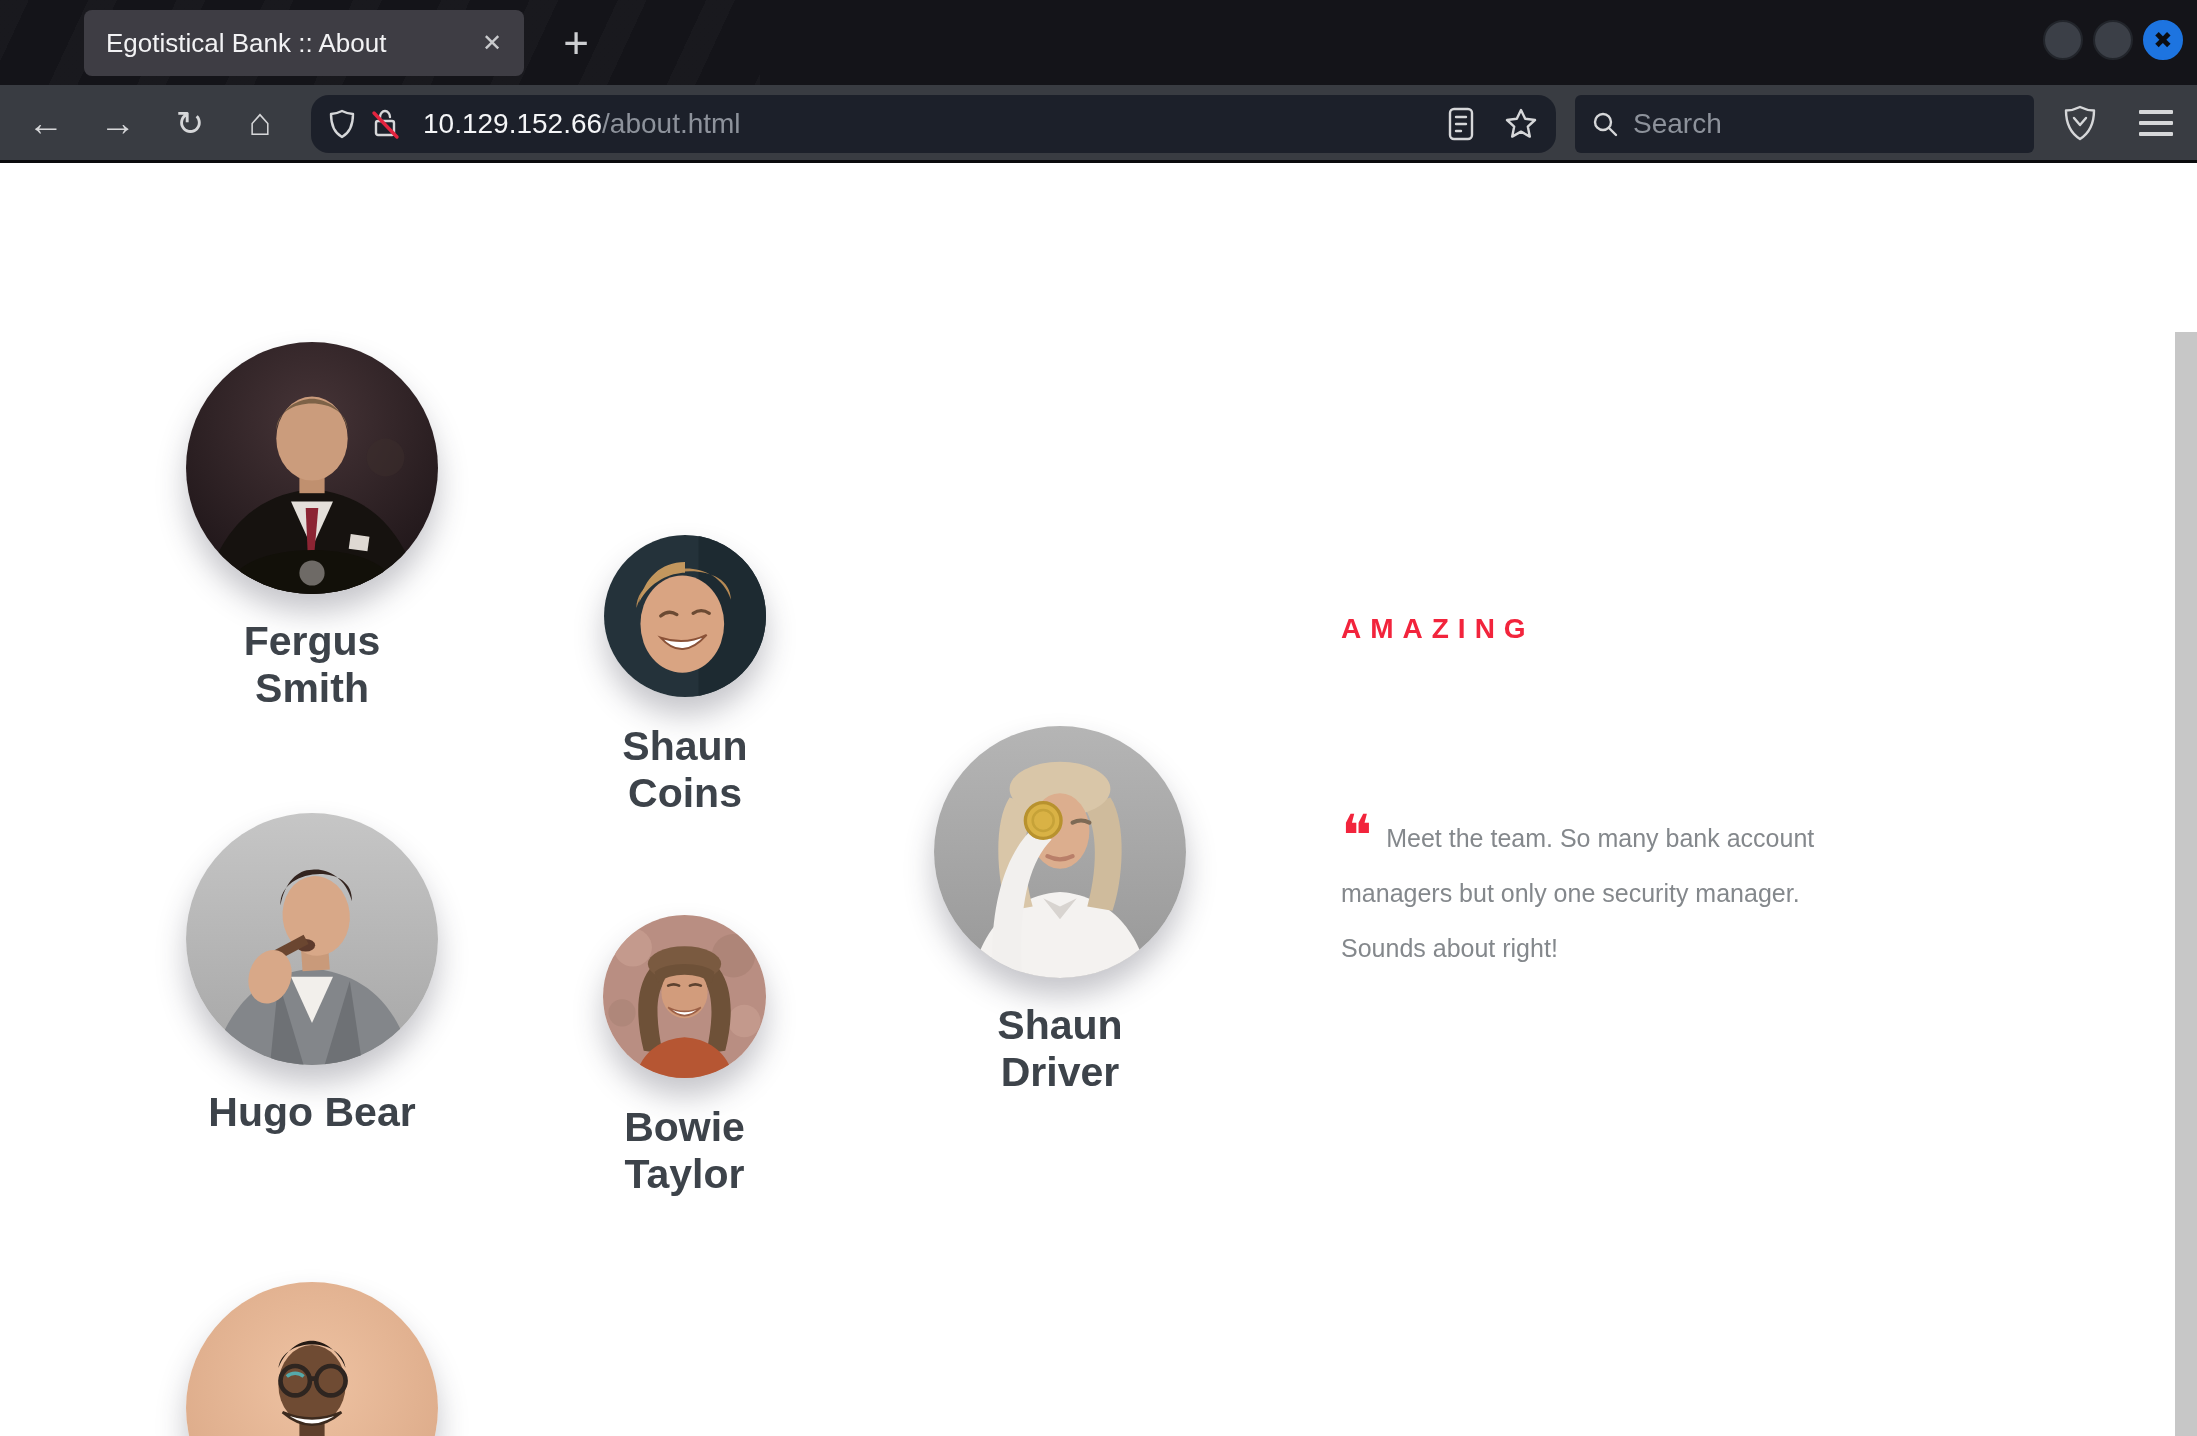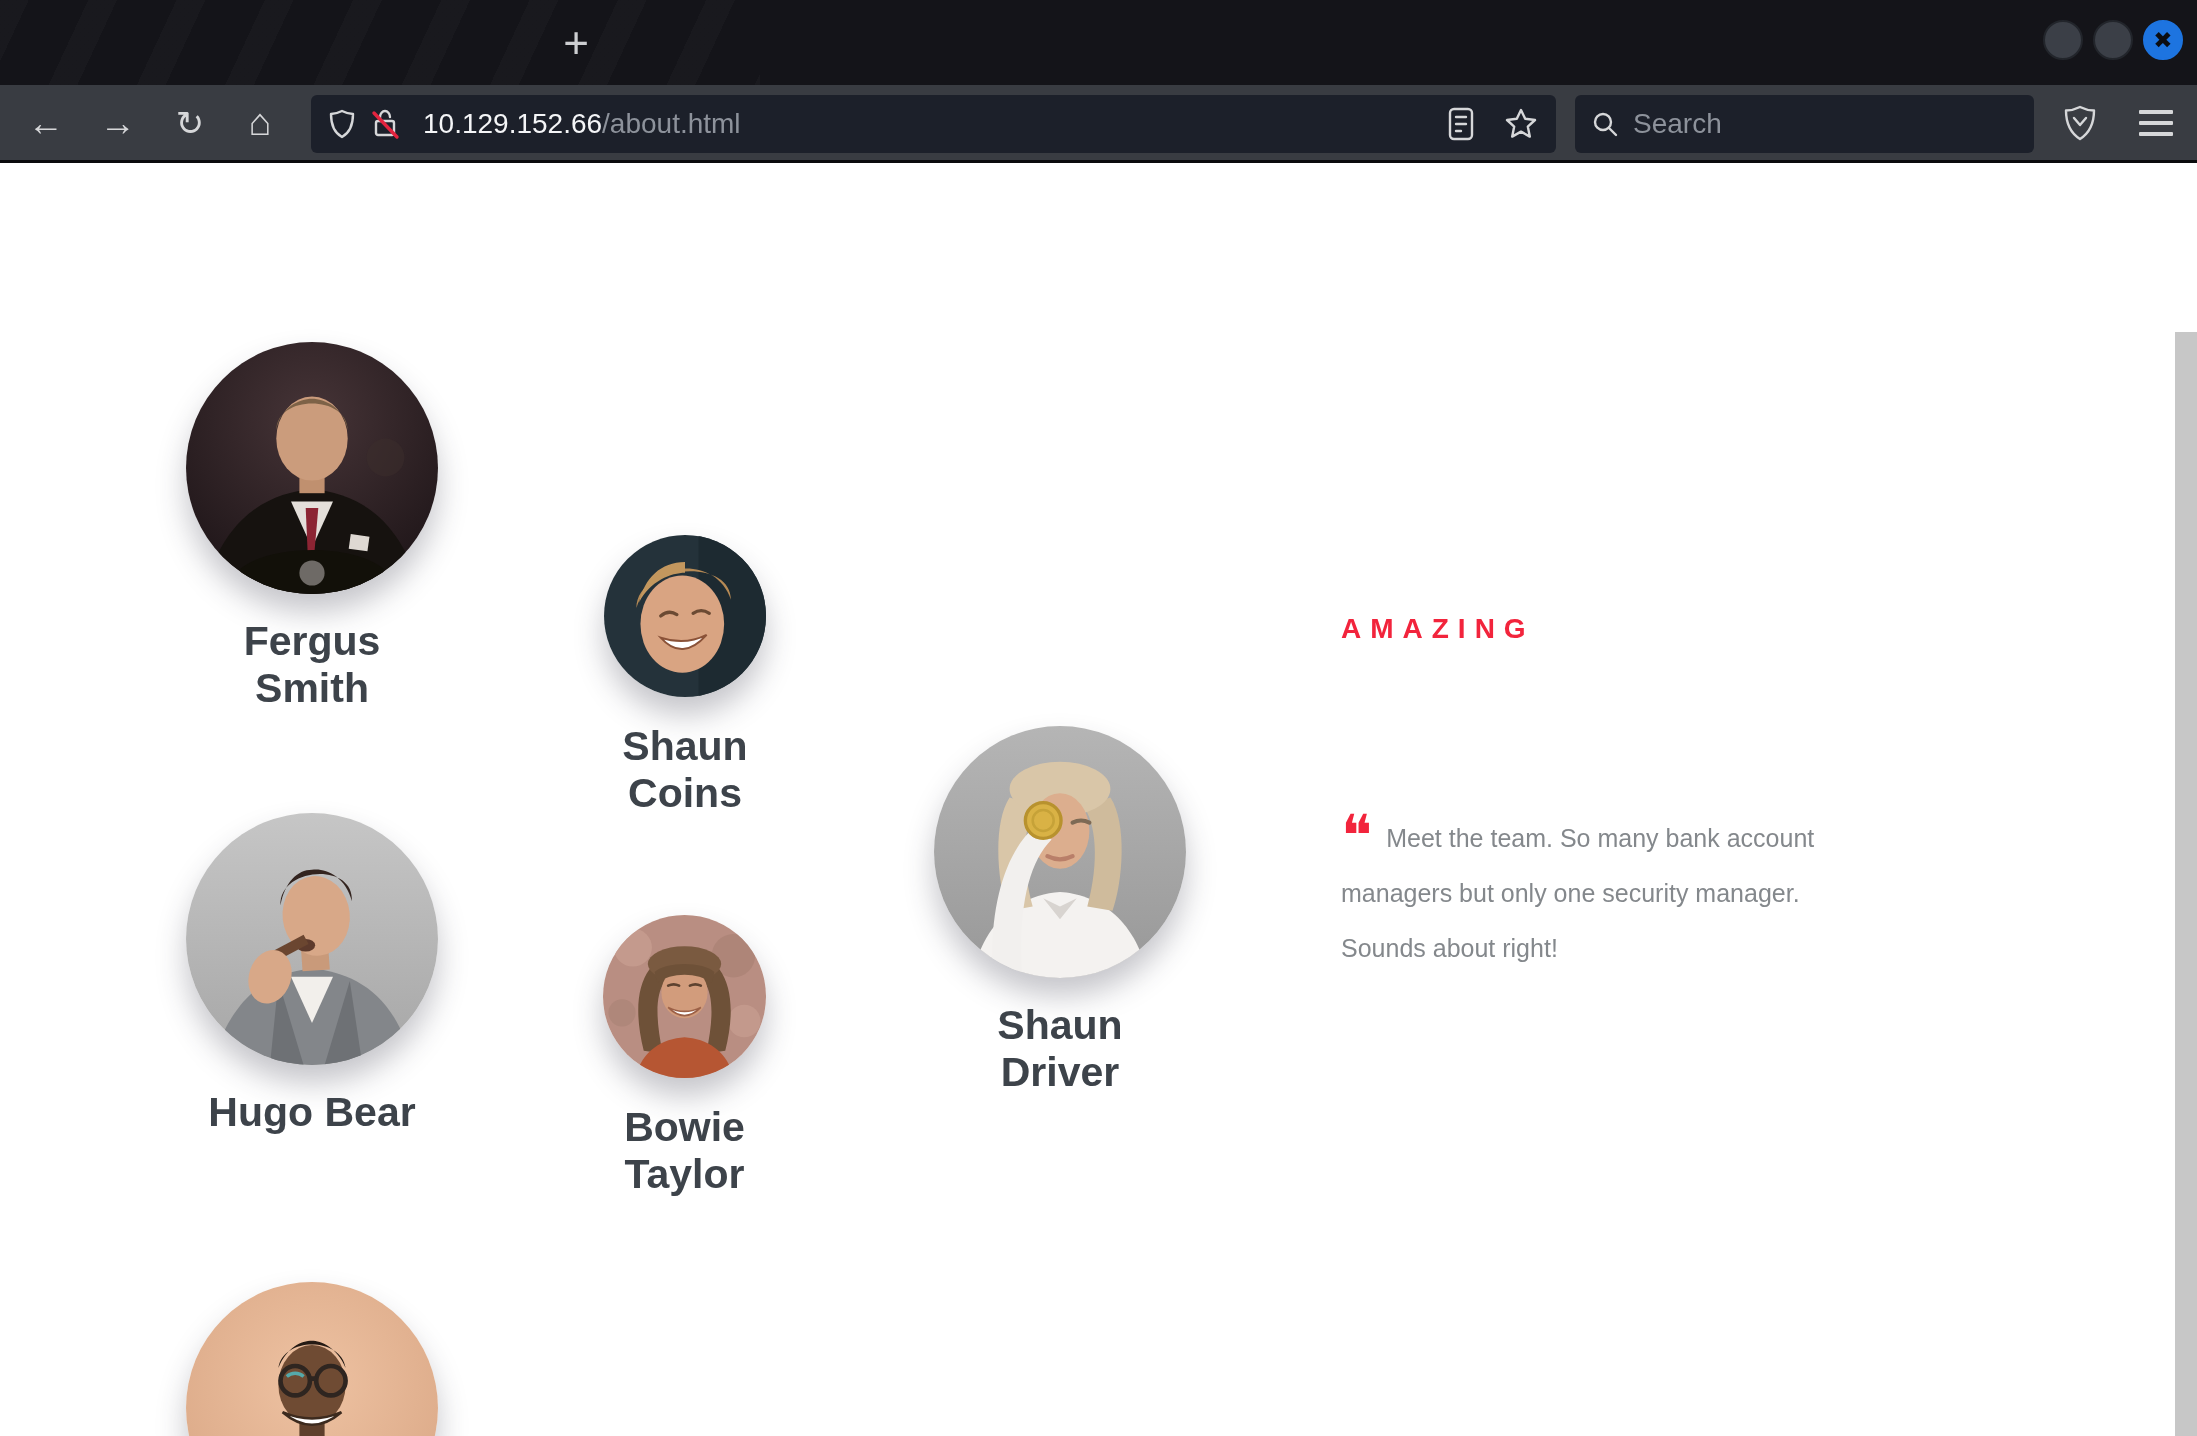--- a/index.html
+++ b/index.html
@@ -46,21 +46,21 @@
   }
   .tool-glyph { position:absolute; top:0; height:75px; display:flex;
     align-items:center; justify-content:center; color:#d6d7d9; }
   .nav-back    { left:18px;  width:56px; font-size:36px; }
   .nav-forward { left:90px;  width:56px; font-size:36px; }
   .nav-reload  { left:162px; width:56px; font-size:34px; }
   .nav-home    { left:232px; width:56px; font-size:38px; }
 
   .urlbar {
     position:absolute; left:311px; top:10px; width:1245px; height:58px;
-    background:#1c202a; border-radius:6px;
+    background:#1c202a; border-radius:18px;
     display:flex; align-items:center; padding:0 18px; gap:16px;
   }
   .urlbar svg { flex:none; }
   .url-text { font-size:28px; margin-left:6px; white-space:nowrap; }
   .url-host { color:#f4f5f7; }
   .url-path { color:#8d929b; }
   .url-spacer { flex:1; }
   .page-action { margin-left:14px; }
 
   .searchbar {
@@ -125,20 +125,24 @@
   .quote-mark { float:left; color:#f2243c; font-size:58px; line-height:42px;
     margin:4px 14px 0 0; font-family:"DejaVu Sans",sans-serif; }
 
   .icon-stroke { stroke:#d6d7d9; fill:none; stroke-width:2.4; stroke-linejoin:round; stroke-linecap:round; }
 </style>
 </head>
 <body>
 
 <div class="tabbar">
   <div class="swirl"></div>
+  <div class="tab">
+    <span class="tab-title">Egotistical Bank :: About</span>
+    <span class="tab-close">✕</span>
+  </div>
   <div class="newtab">+</div>
   <div class="win-controls">
     <div class="win-btn"></div>
     <div class="win-btn"></div>
     <div class="win-btn close">✖</div>
   </div>
 </div>
 
 <div class="toolbar">
   <div class="tool-glyph nav-back">←</div>

